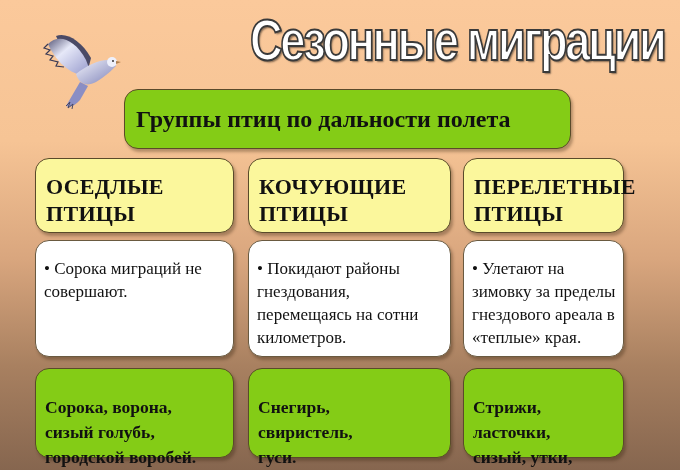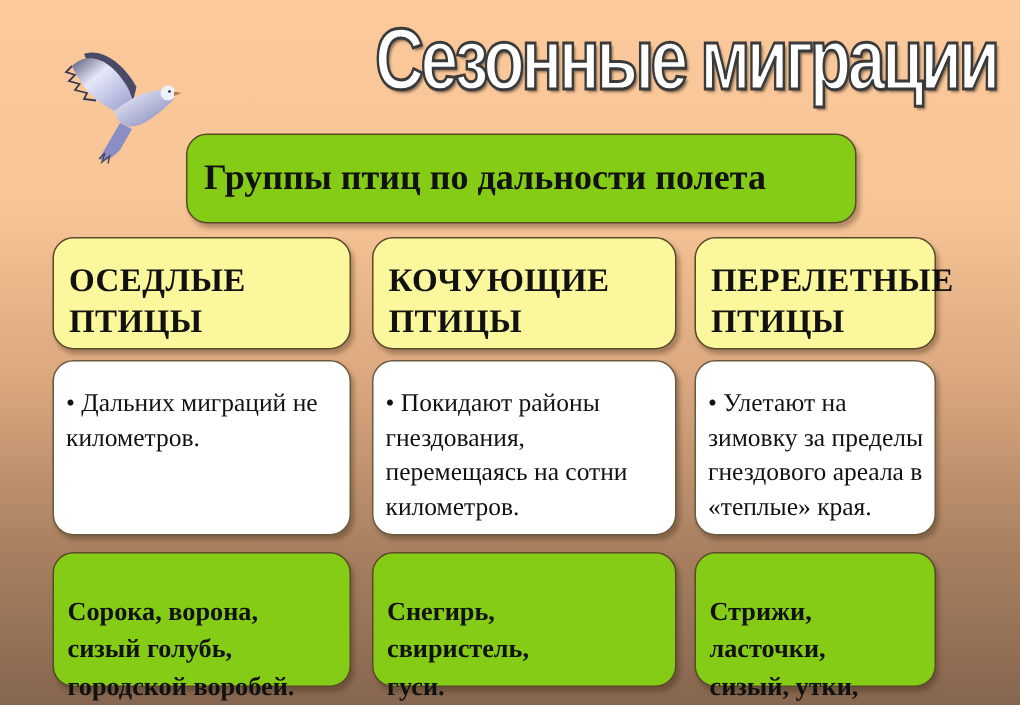--- a/index.html
+++ b/index.html
@@ -136,21 +136,21 @@
 <div class="box box-yellow group-heading col2">
   <div>КОЧУЮЩИЕ</div>
   <div>ПТИЦЫ</div>
 </div>
 <div class="box box-yellow group-heading col3">
   <div>ПЕРЕЛЕТНЫЕ</div>
   <div>ПТИЦЫ</div>
 </div>
 
 <div class="box box-white desc-box col1">
-  <p>• Дальних миграций не километров.</p>
+  <p>• Сорока миграций не совершают.</p>
 </div>
 <div class="box box-white desc-box col2">
   <p>• Покидают районы гнездования, перемещаясь на сотни километров.</p>
 </div>
 <div class="box box-white desc-box col3">
   <p>• Улетают на зимовку за пределы гнездового ареала в «теплые» края.</p>
 </div>
 
 <div class="box box-green example-box col1">Сорока, ворона,
 сизый голубь,

